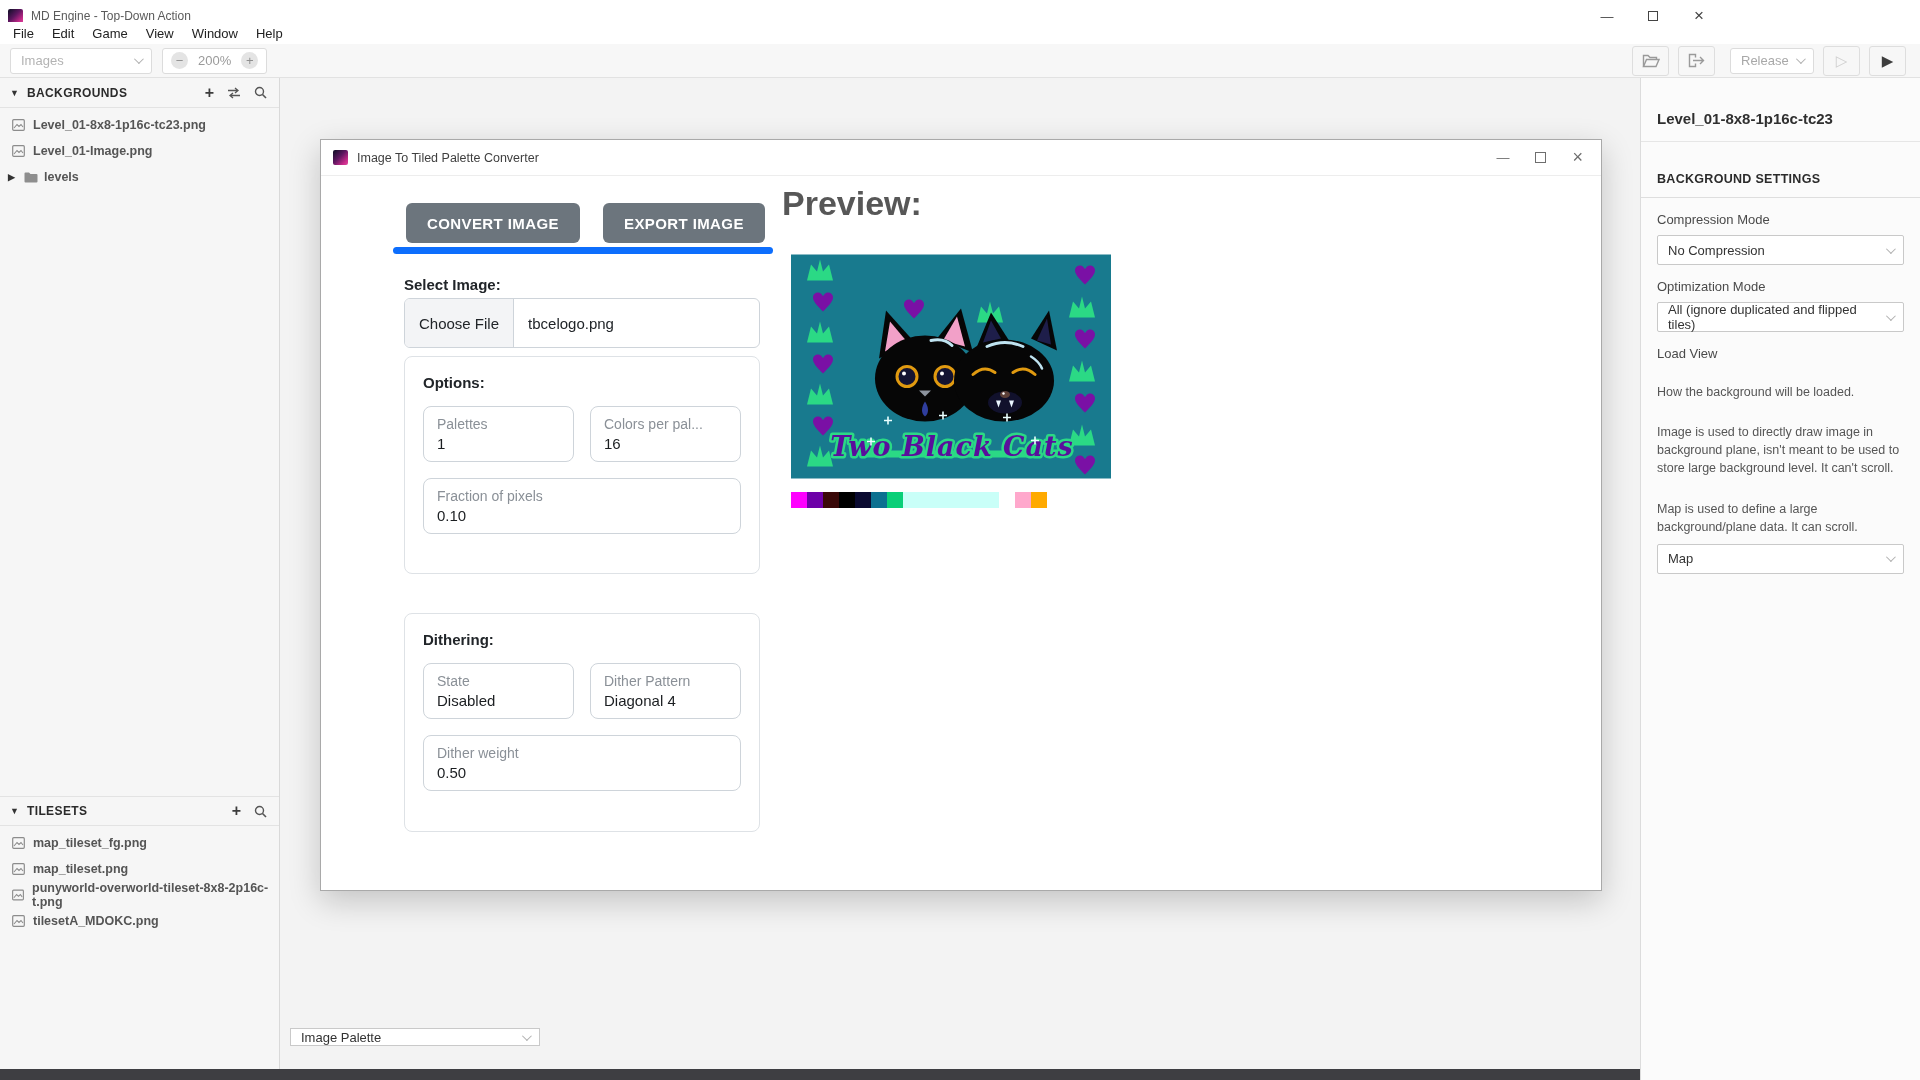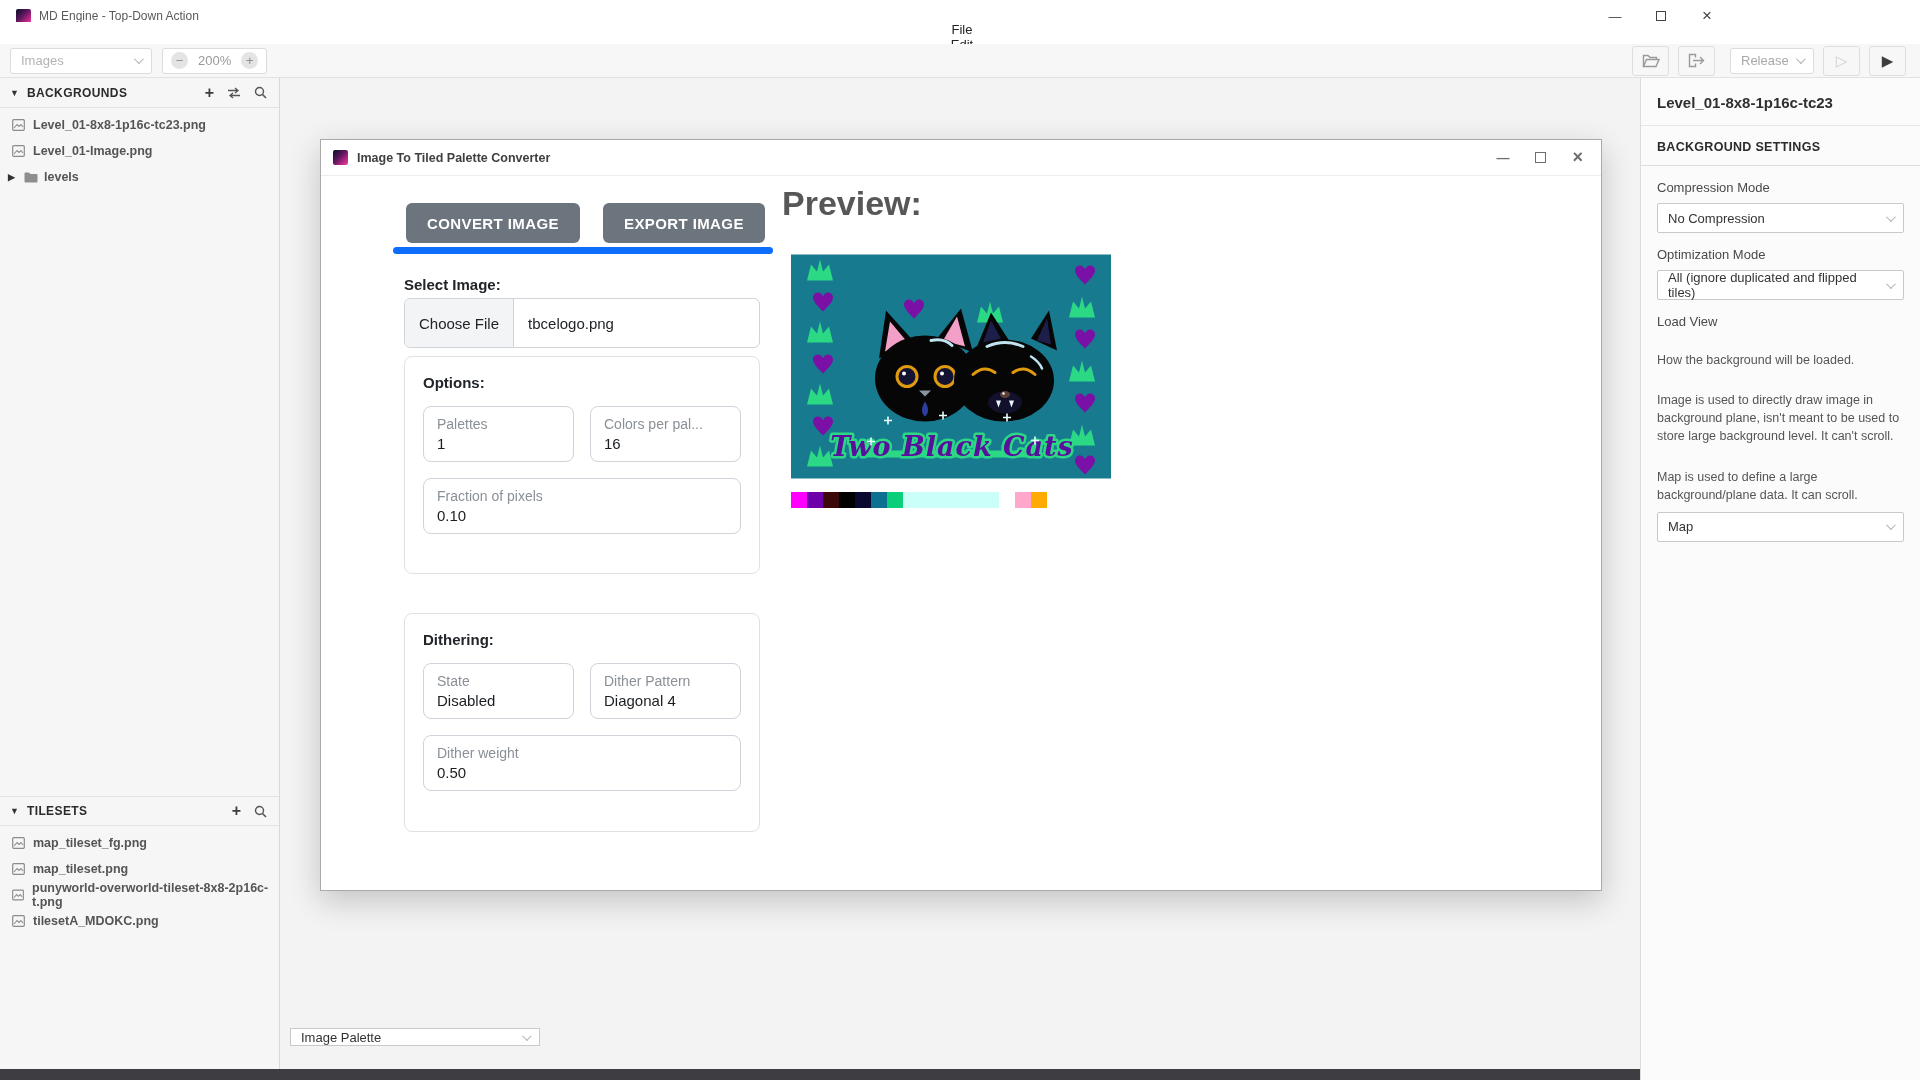--- a/index.html
+++ b/index.html
@@ -1,33 +1,33 @@
 <!DOCTYPE html>
 <html><head>
 <meta charset="utf-8">
 <style>
   * { margin:0; padding:0; box-sizing:border-box; }
   html,body { width:1920px; height:1080px; overflow:hidden; background:#fff;
     font-family:"Liberation Sans", sans-serif; -webkit-font-smoothing:antialiased; }
   .app { position:relative; width:1920px; height:1080px; background:#fff; }
 
   
-  .titlebar { position:absolute; left:8px; top:0; width:1728px; height:22px; background:#fff;
+  .titlebar { position:absolute; left:0; top:0; width:1728px; height:22px; background:#fff;
     display:flex; align-items:center; padding:16px 6px; }
   .app-icon { width:15px; height:15px; border-radius:2px; margin:0 8px 0 2px;
     background:linear-gradient(135deg,#1d1030 10%,#5e1660 45%,#c92a8a 80%,#e04b9e); }
   .titlebar-text { font-size:12px; color:#5a5a5a; }
   .win-controls { margin-left:auto; display:flex; align-items:center; }
   .win-btn { width:46px; height:22px; display:flex; align-items:center; justify-content:center;
     color:#444; font-size:13px; cursor:default; }
   .win-btn .sq { width:10px; height:10px; border:1px solid #444; display:block; }
   .win-btn.close { font-size:17px; }
 
   .menubar { position:absolute; left:0; top:22px; width:1920px; height:22px; background:#fff;
-    display:flex; align-items:center; padding-left:4px;flex-direction:column; }
+    display:flex; align-items:center; padding-left:4px; }
   .menu-item { font-size:13px; color:#222; padding:0 9px; height:22px; display:flex; align-items:center; }
 
   .toolbar { position:absolute; left:0; top:44px; width:1920px; height:34px; background:#f7f7f7;
     border-bottom:1px solid #e2e2e2; display:flex; align-items:center; padding:0 10px; }
   .tb-select { height:26px; background:#fff; border:1px solid #dcdcdc; border-radius:3px;
     display:flex; align-items:center; padding:0 10px; color:#b3b3b3; font-size:13px; }
   .tb-select .chev { margin-left:auto; }
   .chev { width:7px; height:7px; border-right:1.5px solid #b0b0b0; border-bottom:1.5px solid #b0b0b0;
     transform:rotate(45deg) translateY(-2px); display:inline-block; }
   .sel-images { width:142px; }
@@ -65,21 +65,21 @@
   .canvas { position:absolute; left:280px; top:78px; width:1360px; height:991px; background:#f3f3f3; }
   .palette-select { position:absolute; left:10px; top:950px; width:250px; height:18px; background:#fff;
     border:1px solid #c9c9c9; display:flex; align-items:center; padding:0 10px; font-size:13px; color:#333; }
   .palette-select .chev { margin-left:auto; }
   .bottomstrip { position:absolute; left:0; top:1069px; width:1640px; height:11px; background:#3e3e42; }
 
   
   .dialog { position:absolute; left:40px; top:61px; width:1282px; height:752px; background:#fff;
     border:1px solid #a9a9a9; box-shadow:0 10px 30px rgba(0,0,0,.20); }
   .dlg-titlebar { height:36px; display:flex; align-items:center; padding:0 12px; background:#fff;
-    border-bottom:1px solid #ededed;font-weight:bold; }
+    border-bottom:1px solid #ededed; }
   .dlg-icon { width:15px; height:15px; border-radius:2px; margin-right:9px;
     background:linear-gradient(135deg,#1d1030 10%,#5e1660 45%,#c92a8a 80%,#e04b9e); }
   .dlg-title { font-size:12.5px; color:#3f3f3f; }
   .dlg-controls { margin-left:auto; display:flex; align-items:center; gap:26px; padding-right:6px; }
   .dlg-btn { color:#6e6e6e; font-size:13px; display:flex; align-items:center; justify-content:center; }
   .dlg-btn .sq { width:11px; height:11px; border:1px solid #6e6e6e; display:block; }
   .dlg-btn.close { font-size:18px; }
 
   .action-btn { position:absolute; background:#6c757d; color:#fff; border:none; border-radius:6px;
     font-family:"Liberation Sans",sans-serif; font-weight:bold; font-size:15px; letter-spacing:.4px;
@@ -109,21 +109,21 @@
 
   .preview-heading { position:absolute; left:461px; top:44px; font-size:34px; font-weight:bold; color:#575757; }
   .preview-image { position:absolute; left:470px; top:114px; width:320px; height:225px; }
   .palette-strip { position:absolute; left:470px; top:352px; height:16px; display:flex; }
   .swatch { width:16px; height:16px; }
 
   
   .rightpanel { position:absolute; left:1640px; top:78px; width:280px; height:1002px; background:#fbfbfb;
     border-left:1px solid #dcdcdc; padding:0 16px; }
   .rp-title { padding:16px 0 14px 0; font-size:15px; font-weight:bold; color:#2f2f2f;
-    border-bottom:1px solid #e6e6e6; margin:0 -16px; padding-left:16px; }
+    border-bottom:1px solid #e6e6e6; margin:16px -16px; padding-left:16px; }
   .rp-section { margin:0 -16px; padding:14px 16px 11px 16px; border-bottom:1px solid #dedede;
     font-size:12.5px; font-weight:bold; color:#2b2b2b; letter-spacing:.3px; }
   .rp-label { margin-top:14px; font-size:13px; color:#4a4a4a; }
   .rp-select { margin-top:8px; height:30px; background:#fff; border:1px solid #c9c9c9; border-radius:2px;
     display:flex; align-items:center; padding:0 10px; font-size:13px; color:#333; }
   .rp-select .chev { margin-left:auto; }
   .rp-desc { margin-top:22px; font-size:12.5px; color:#555; line-height:1.45; }
 </style>
 </head>
 <body>

